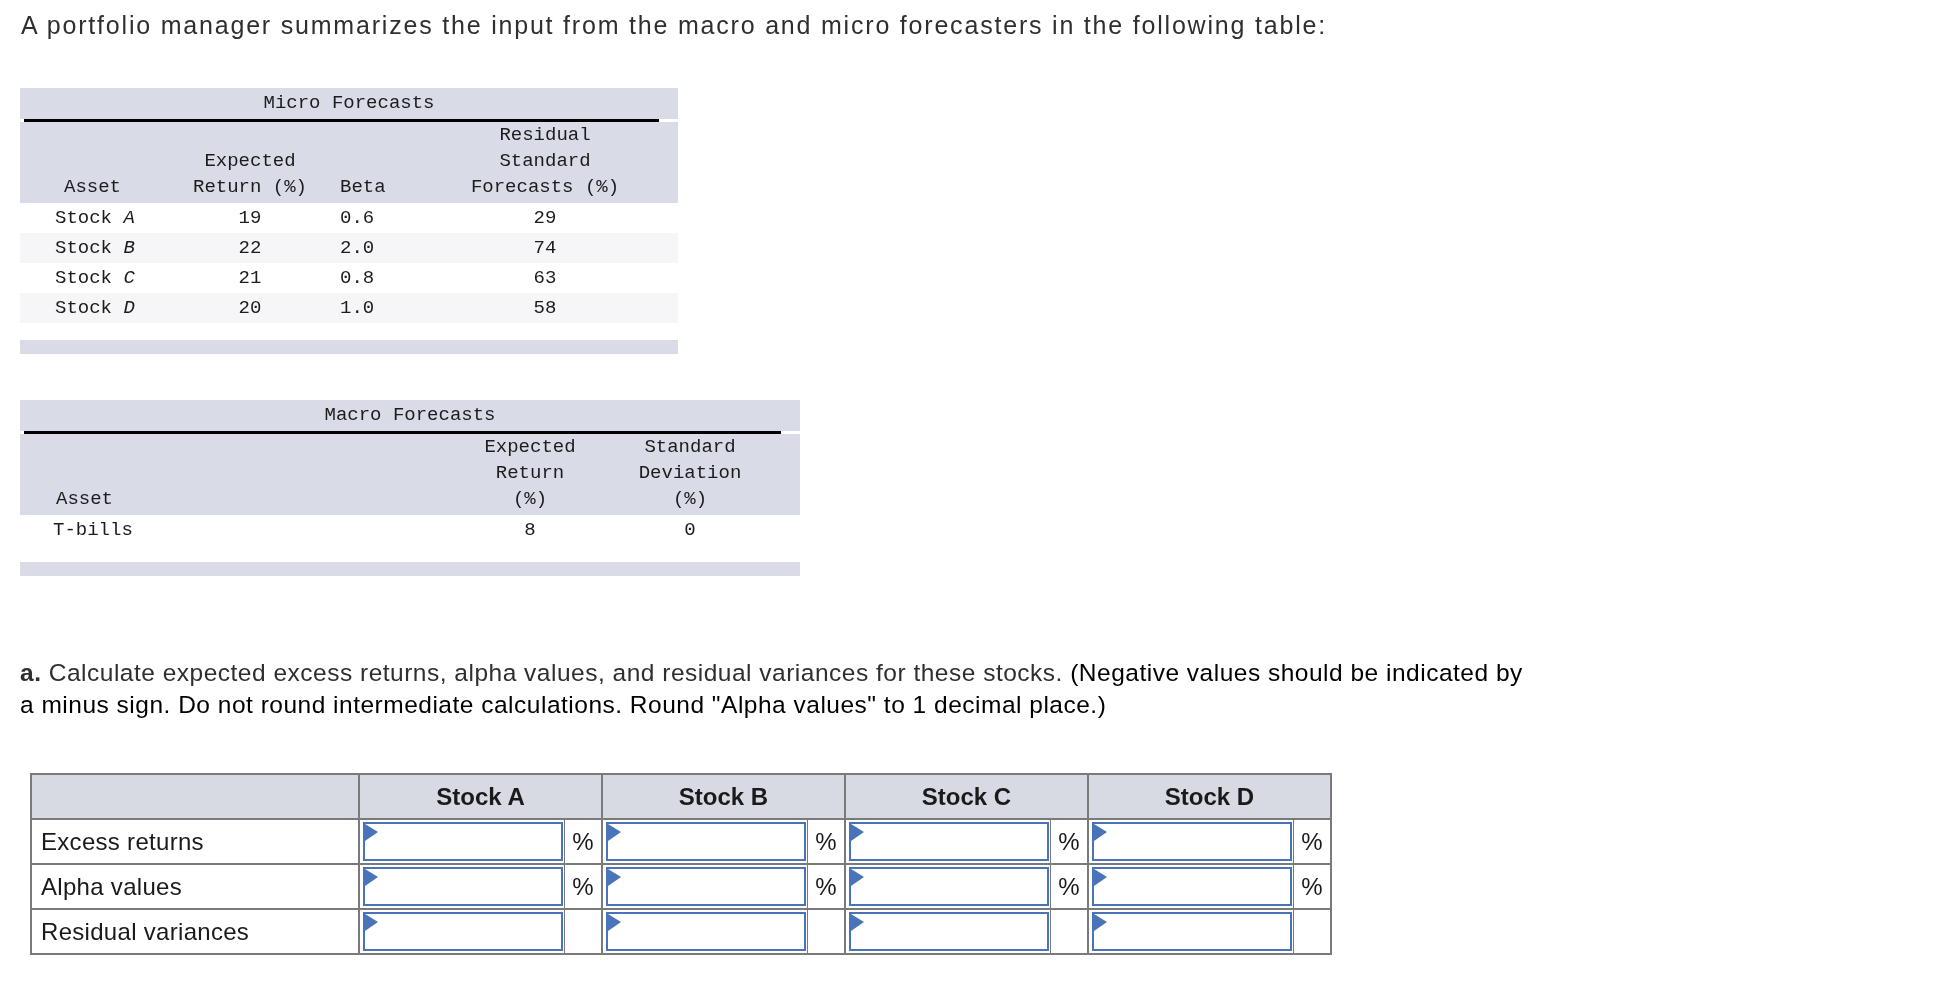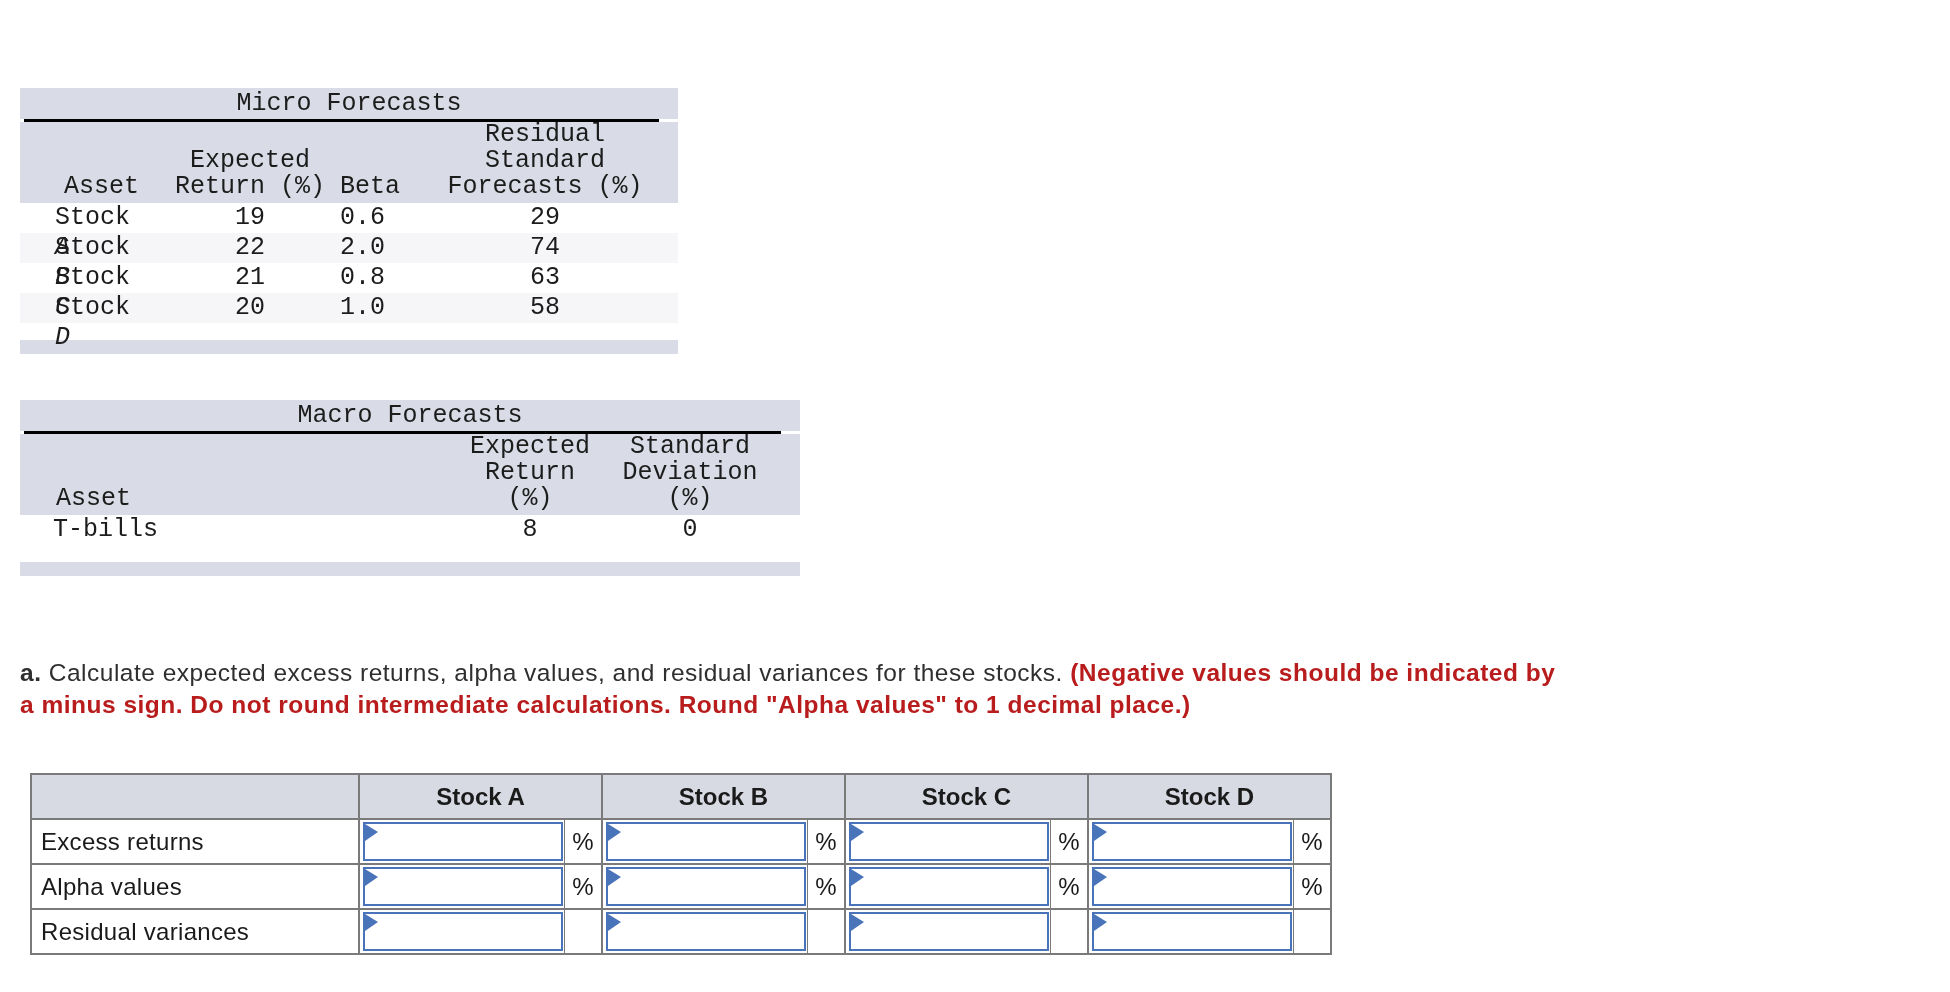--- a/index.html
+++ b/index.html
@@ -9,21 +9,21 @@
   
   .intro {
     position:absolute; left:21px; top:11px;
     font-size:25px; color:#2f2f2f; letter-spacing:1.8px;
     white-space:nowrap;
   }
 
   
   .mono-table {
     position:absolute; font-family:"Liberation Mono", monospace;
-    font-size:25px; color:#1c1c1c;
+    font-size:19px; color:#1c1c1c;
   }
   .mono-title { height:31px; line-height:31px; text-align:center; background:#d9dce6; }
   .mono-rule  { height:3px; background:#000; margin:0 19px 0 4px; }
   .mono-head  { background:#d9dce6; display:flex; align-items:flex-end; padding-bottom:3px; }
   .mono-head .hl { line-height:26px; }
   .m-row { display:flex; height:30px; line-height:30px; }
   .m-row.alt { background:#f6f6f8; }
   .m-gap { height:17px; background:#ffffff; }
   .m-strip { height:14px; background:#d9dce6; }
 
@@ -41,21 +41,21 @@
   .mono-head .mac1 { padding-left:36px; }
 
   .asset-letter { font-style:italic; }
 
   
   .question {
     position:absolute; left:20px; top:657px; width:1905px;
     font-size:24.5px; line-height:32px; color:#2f2f2f; letter-spacing:0.5px;
   }
   .q-part { font-weight:bold; }
-  .q-red  { font-weight:bold; color:#b91c1c;margin-top:24px; }
+  .q-red  { font-weight:normal; color:#000000;margin-top:24px; }
 
   
   .ans {
     position:absolute; left:30px; top:773px;
     display:grid;
     grid-template-columns:328px 205px 38px 205px 38px 205px 38px 205px 38px;
     grid-auto-rows:45px;
     border-top:2px solid #7a7a7a; border-left:2px solid #7a7a7a;
     width:fit-content; font-size:24px; color:#1a1a1a;
   }
@@ -80,20 +80,21 @@
   .inbox input {
     width:100%; height:100%; border:none; outline:none; background:transparent;
     font-family:"Liberation Sans", sans-serif; font-size:24px; padding:0 6px 0 20px;
   }
 </style>
 </head>
 <body>
 
 <div class="page">
 
+  <div class="intro">A portfolio manager summarizes the input from the macro and micro forecasters in the following table:</div>
 
   <div class="mono-table" style="left:20px; top:88px; width:658px;">
     <div class="mono-title">Micro Forecasts</div>
     <div class="mono-rule"></div>
     <div class="mono-head">
       <div class="mic1 hl">Asset</div>
       <div class="mic2">
         <div class="hl">Expected</div>
         <div class="hl">Return (%)</div>
       </div>

